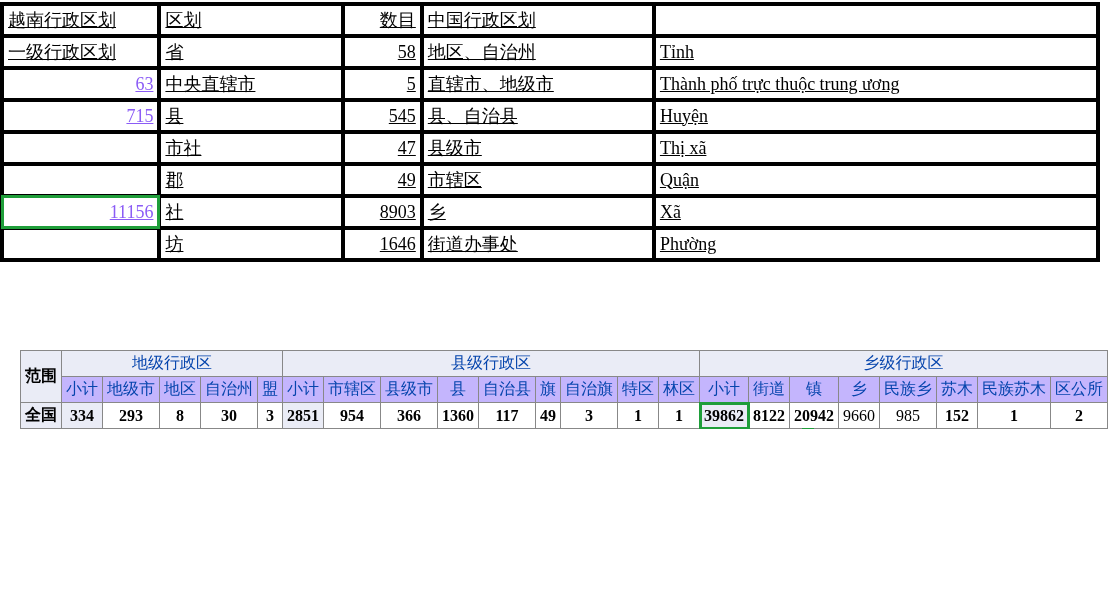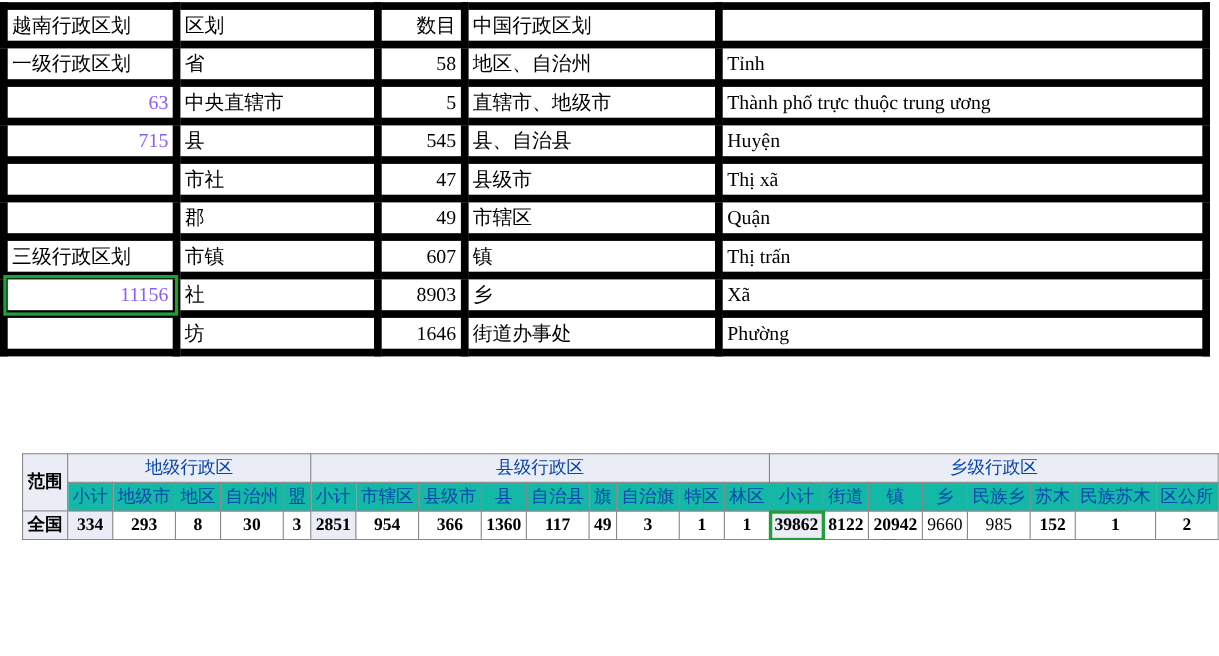--- a/index.html
+++ b/index.html
@@ -10,25 +10,26 @@
     background: #fff;
     color: #000;
     width: 1108px;
   }
   .sheet {
     border-collapse: collapse;
     width: 1100px;
     margin-top: 2px;
   }
   .sheet td {
-    border: 7px solid #000000;
+    border: 4px solid #000000;
     height: 28px;
     padding: 0 4px;
     vertical-align: middle;
     white-space: nowrap;
+    text-decoration: underline;
   }
   .sheet td.num {
     text-align: right;
   }
   .red { color: #8b5cf6; }
   .green-border {
     outline: 3px solid #1f9e3a;
     outline-offset: -2px;
   }
   .col-a { width: 156px; }
@@ -43,21 +44,21 @@
     font-size: 16px;
     table-layout: fixed;
   }
   .stats th, .stats td {
     border: 1px solid #888;
     text-align: center;
     padding: 2px 4px;
     white-space: nowrap;
   }
   .stats th {
-    background: #14b8a6;
+    background: #c4b5fd;
     color: #0645ad;
     font-weight: normal;
   }
   .stats .group-th {
     background: #eaecf6;
   }
   .stats .subtotal {
     background: #eaecf6;
     font-weight: bold;
     color: #000;
@@ -127,27 +128,20 @@
         <td class="num">47</td>
         <td>县级市</td>
         <td>Thị xã</td>
       </tr>
       <tr>
         <td class="" style="text-align: left;"></td>
         <td>郡</td>
         <td class="num">49</td>
         <td>市辖区</td>
         <td>Quận</td>
-      </tr>
-      <tr>
-        <td class="" style="text-align: left;">三级行政区划</td>
-        <td>市镇</td>
-        <td class="num">607</td>
-        <td>镇</td>
-        <td>Thị trấn</td>
       </tr>
       <tr>
         <td class="num red green-border">11156</td>
         <td>社</td>
         <td class="num">8903</td>
         <td>乡</td>
         <td>Xã</td>
       </tr>
       <tr>
         <td class="" style="text-align: left;"></td>

